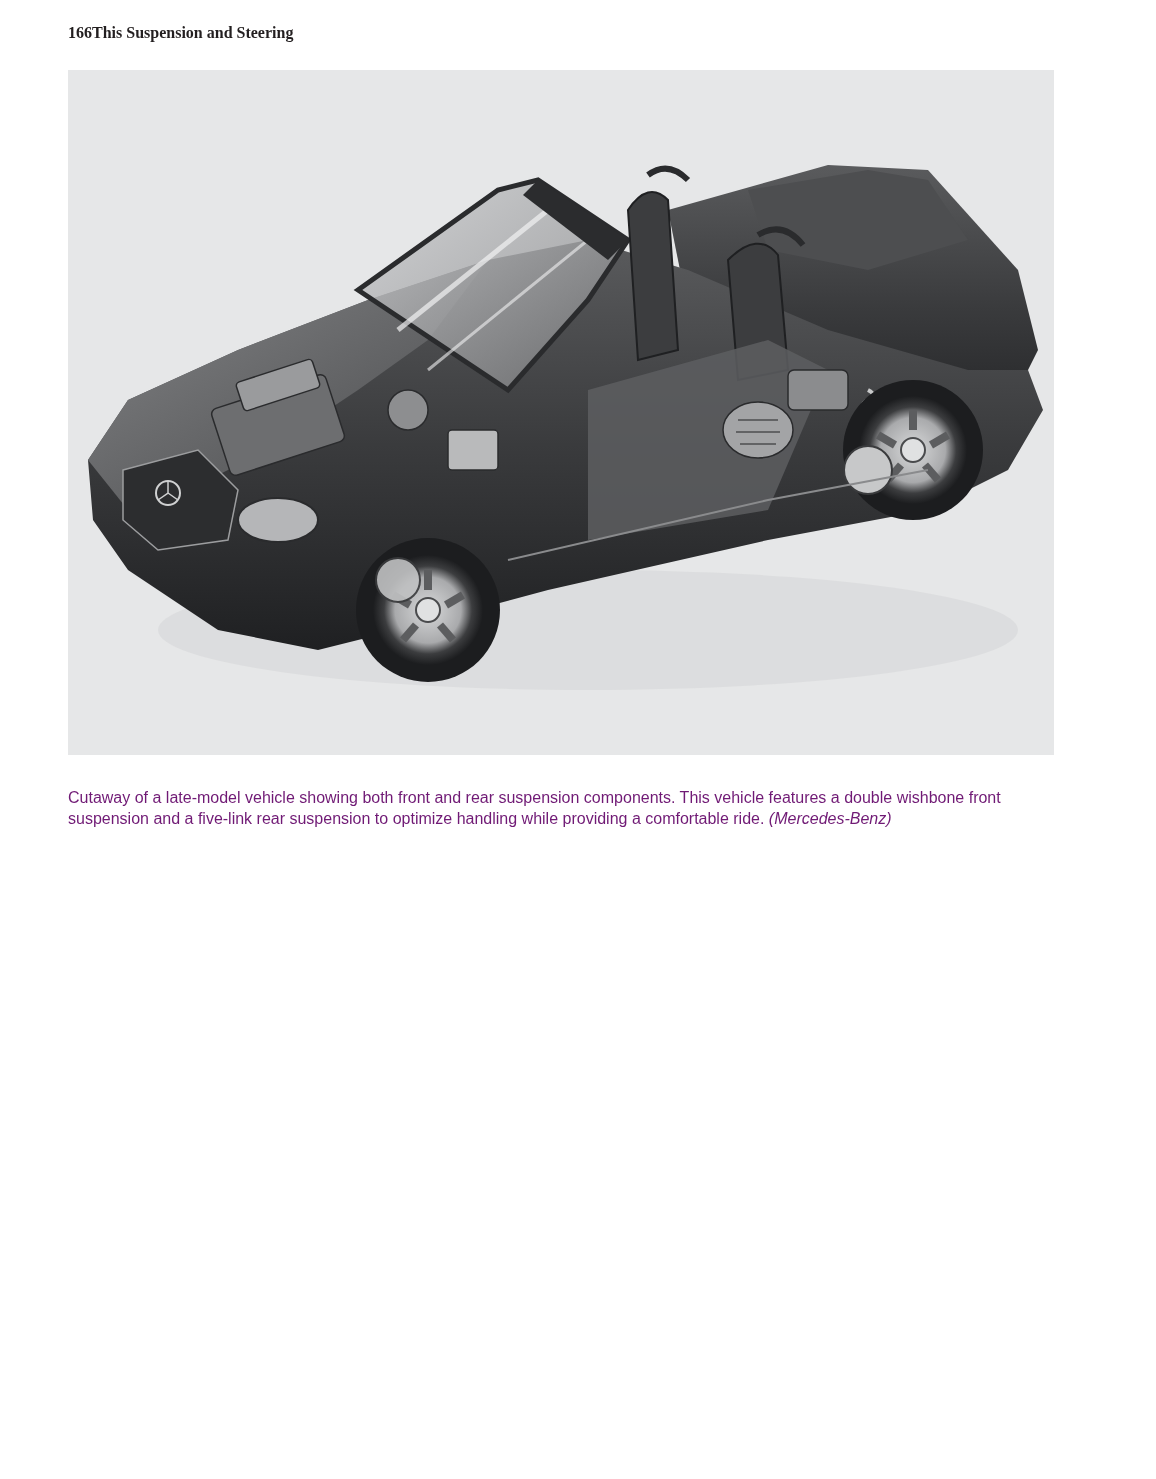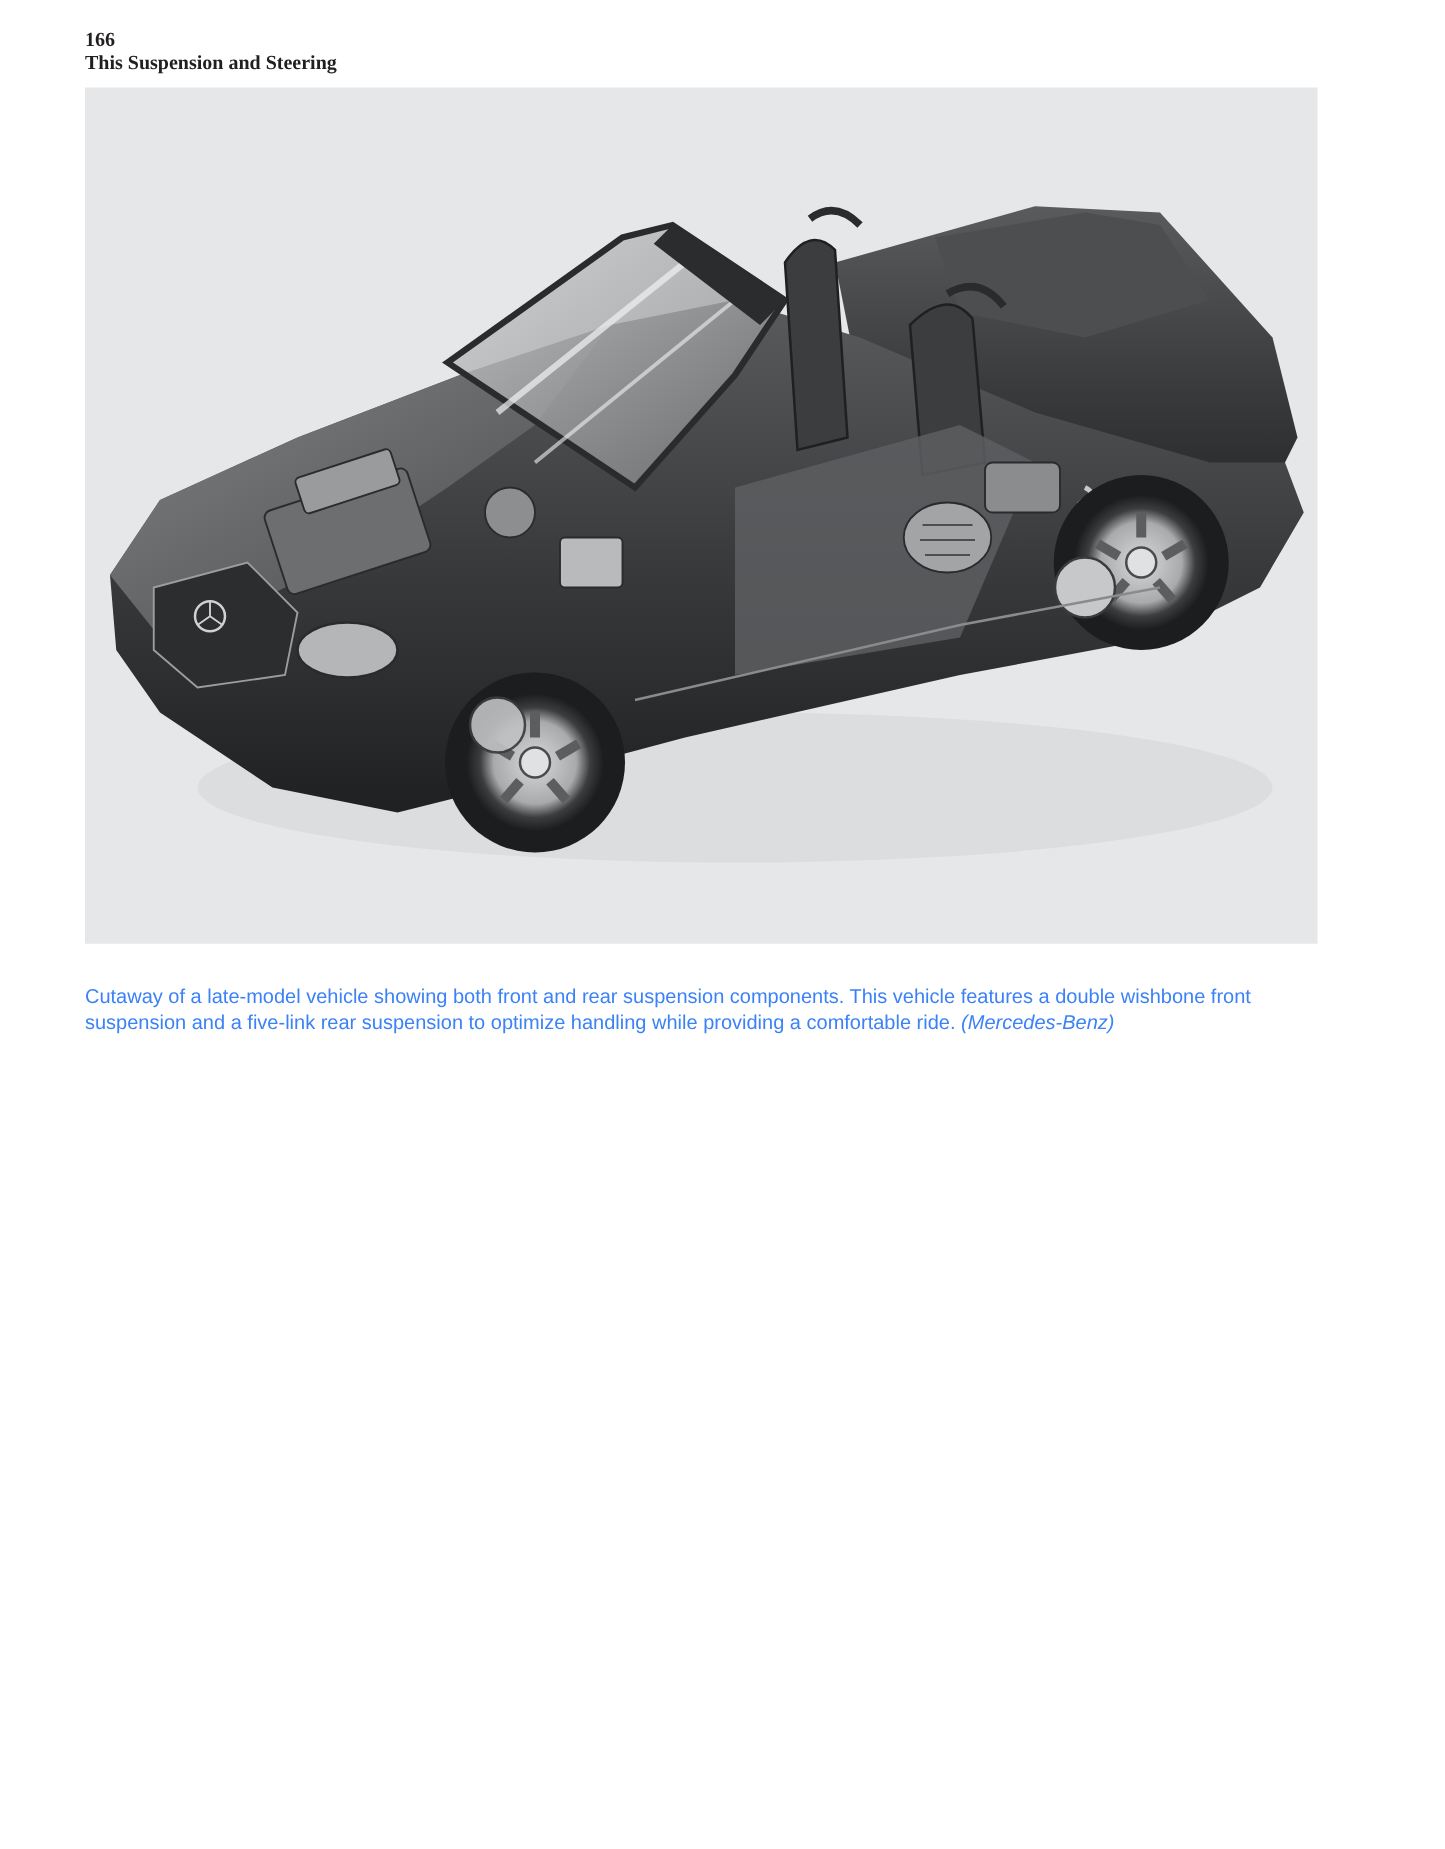--- a/index.html
+++ b/index.html
@@ -21,21 +21,20 @@
       top: 24px;
       width: 986px;
       height: 24px;
       display: flex;
       justify-content: flex-start;
       align-items: baseline;
       font-family: "Liberation Serif", serif;
       font-weight: bold;
       font-size: 16px;
       color: #231f20;
-      flex-direction: column;
     }
     .figure {
       position: absolute;
       left: 68px;
       top: 70px;
       width: 986px;
       height: 685px;
       background: #e6e7e8;
       overflow: hidden;
     }
@@ -47,21 +46,21 @@
       height: 685px;
     }
     .caption {
       position: absolute;
       left: 68px;
       top: 771px;
       width: 990px;
       font-family: "Liberation Sans", sans-serif;
       font-size: 16px;
       line-height: 21px;
-      color: #3b82f6;
+      color: #701a75;
     }
     .caption .credit {
       font-style: italic;
     }
   </style>
 </head>
 <body>
 
 <div class="running-header">
   <span>166</span>

